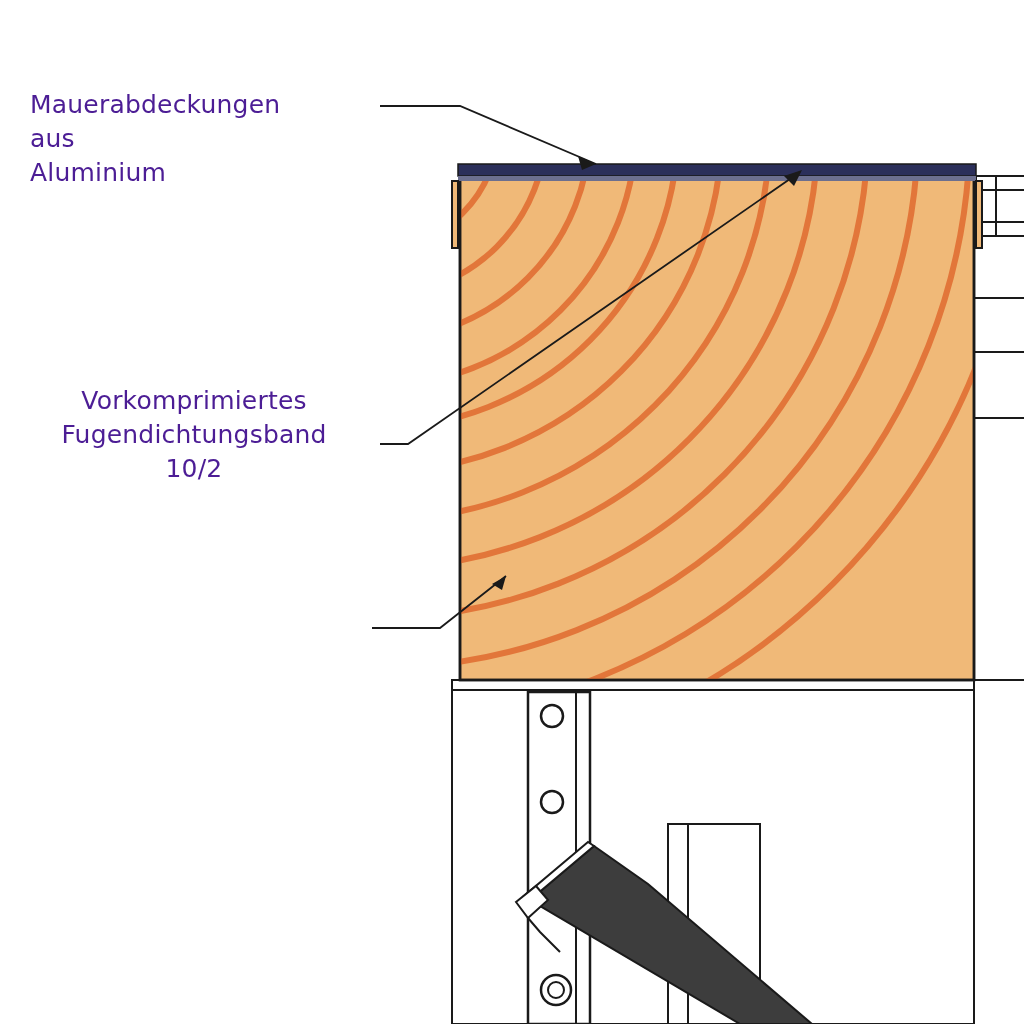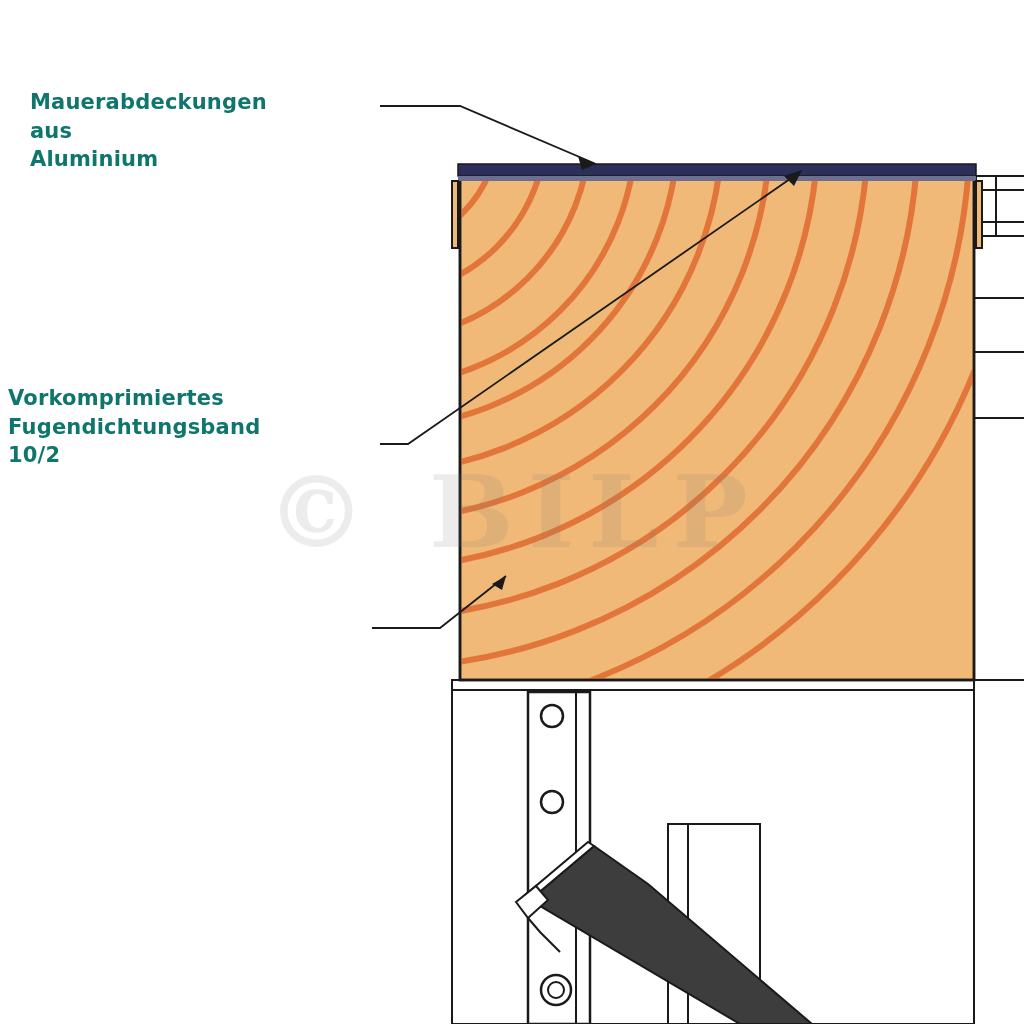--- a/index.html
+++ b/index.html
@@ -10,29 +10,29 @@
   #stage {
     position: relative;
     width: 1024px;
     height: 1024px;
     background: #ffffff;
     overflow: hidden;
     font-family: "DejaVu Sans", sans-serif;
   }
   .label {
     position: absolute;
-    color: #0f766e;
-    font-weight: bold;
-    font-size: 21px;
+    color: #4c1d95;
+    font-weight: normal;
+    font-size: 25px;
     line-height: 1.36;
     letter-spacing: 0.2px;
     white-space: pre-line;
   }
   #label-capping { left: 30px; top: 88px; width: 350px; }
-  #label-sealtape { left: 8px; top: 384px; width: 372px; }
+  #label-sealtape { left: 8px; top: 384px; width: 372px; text-align: center; }
   #label-beam { left: 245px; top: 615px; width: 200px; }
 
   #svg-main {
     position: absolute;
     left: 0;
     top: 0;
   }
   .wm {
     position: absolute;
     left: 214px;
@@ -138,21 +138,20 @@
       </g>
       <g fill="#1a1a1a">
         <polygon points="596,164 578,156 582,170"></polygon>
         <polygon points="802,170 784,176 794,186"></polygon>
         <polygon points="506,576 492,584 502,590"></polygon>
       </g>
 
     </g>
   </svg>
 
-  <div class="wm">© BILP</div>
 
   <div class="label" id="label-capping">Mauerabdeckungen
 aus
 Aluminium</div>
 
   <div class="label" id="label-sealtape">Vorkomprimiertes
 Fugendichtungsband
 10/2</div>
 
 

